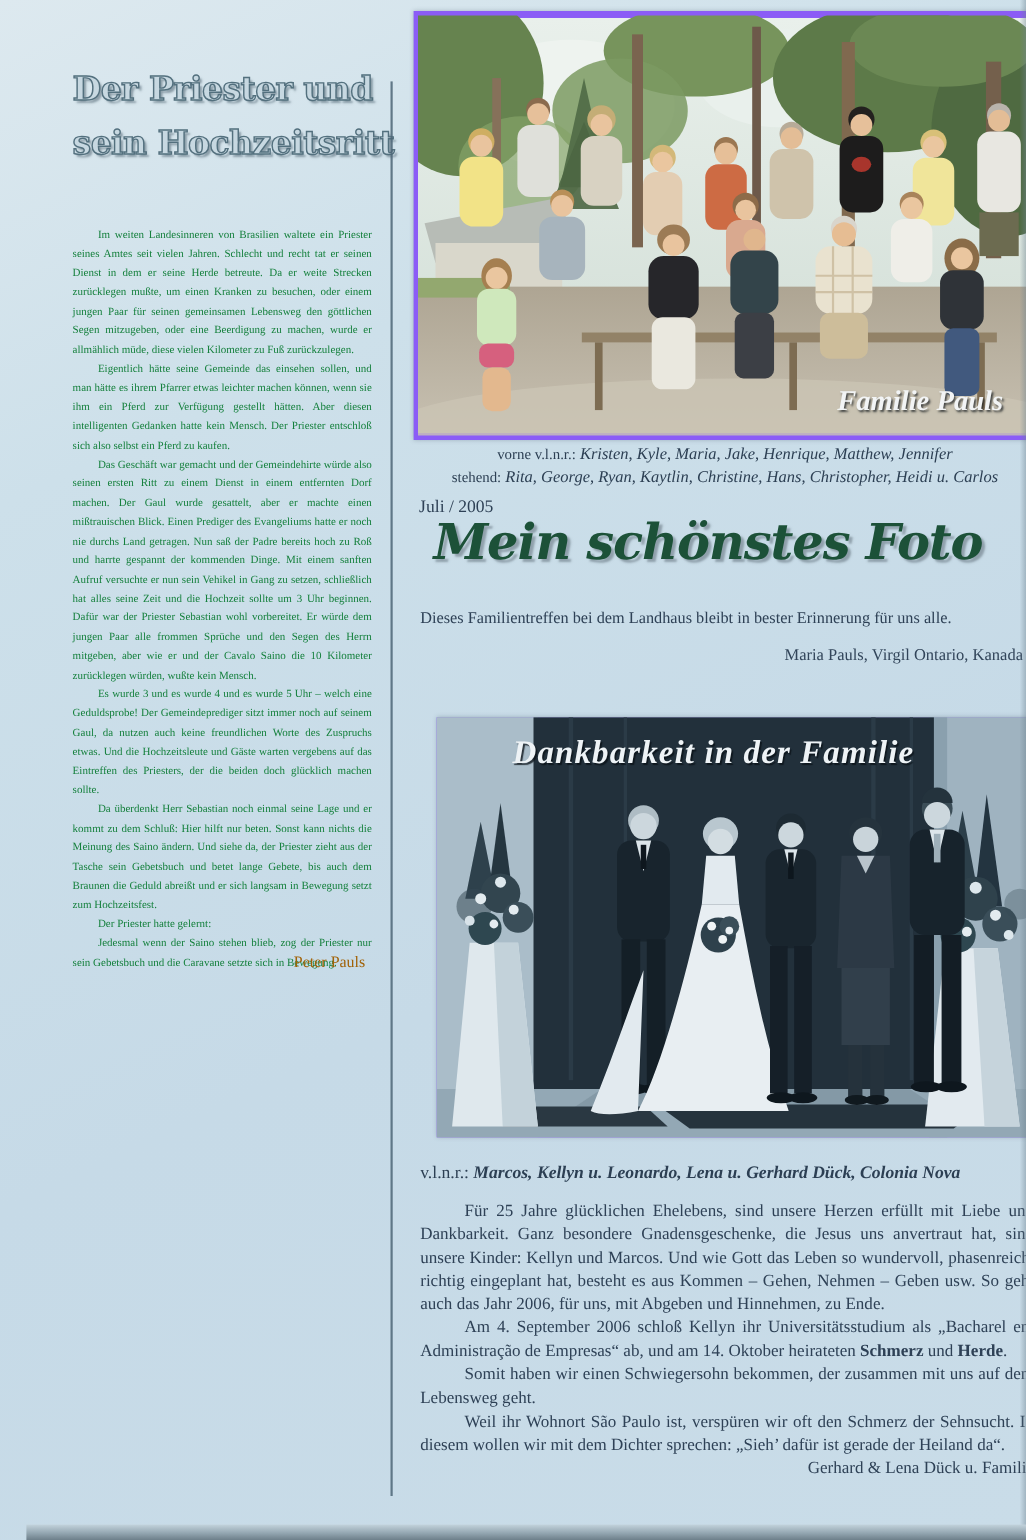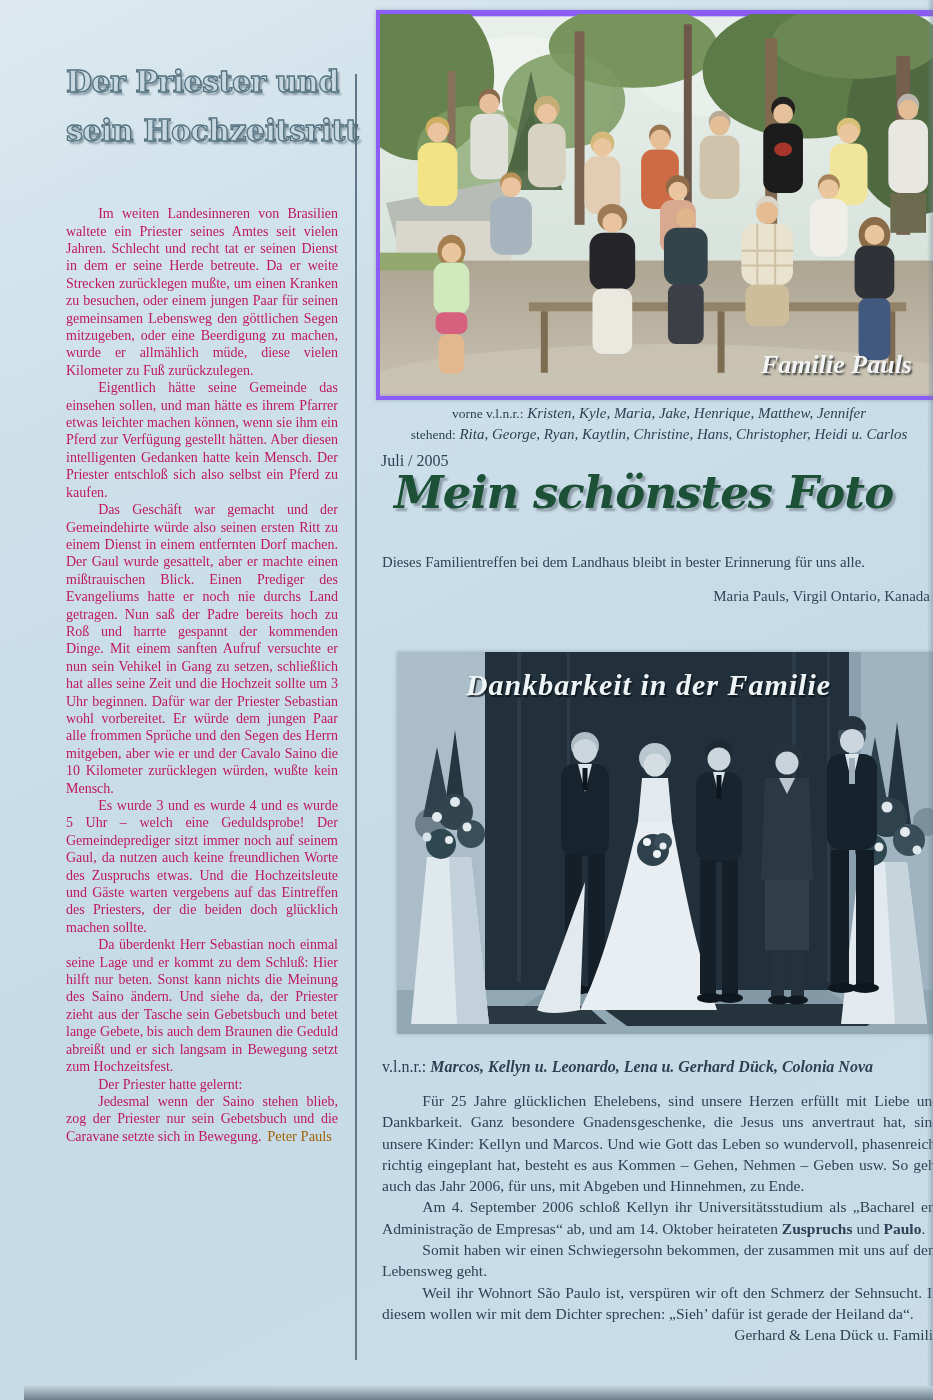--- a/index.html
+++ b/index.html
@@ -14,21 +14,21 @@
   .left-col{position:absolute;left:42px;top:58px;width:272px;}
   .article-title{
     text-align:center;
     font-family:"DejaVu Serif",serif;
     font-weight:700;font-size:30px;line-height:1.62;
     color:#c7d8e1;
     -webkit-text-stroke:1.3px #53707e;
     text-shadow:2.5px 2.5px 2px rgba(63,85,99,.5);
     letter-spacing:-0.5px;white-space:nowrap;
   }
-  .left-body{margin-top:50px;color:#be185d;font-size:14px;line-height:17.4px;text-align:justify;}
+  .left-body{margin-top:50px;color:#15803d;font-size:10px;line-height:17.4px;text-align:justify;}
   .left-body p{margin:0;text-indent:2.3em;}
   .left-sig{margin-top:-17px;text-align:right;padding-right:6px;font-size:14.5px;color:#a16207;}
   .col-divider{position:absolute;left:331px;top:74px;width:2px;height:1286px;background:#4c6575;opacity:.85;}
   
   .photo-frame{position:absolute;background:#8b5cf6;box-shadow:0 0 4px rgba(70,90,105,.35);}
   .photo1{left:352px;top:10px;width:566px;height:390px;padding:4px;box-sizing:border-box;}
   .photo1 svg{width:100%;height:100%;display:block;}
   .photo-overlay-label{
     position:absolute;right:30px;bottom:20px;
     font-style:italic;font-weight:700;font-size:26px;color:#f2f4f5;
@@ -364,21 +364,21 @@
     <div class="photo2-title">Dankbarkeit in der Familie</div>
   </div>
 
   <div class="caption2">
     <span class="cap-label">v.l.n.r.:</span>
     <span class="cap-names">Marcos, Kellyn u. Leonardo, Lena u. Gerhard Dück, Colonia Nova</span>
   </div>
 
   <div class="right-article">
     <p>Für 25 Jahre glücklichen Ehelebens, sind unsere Herzen erfüllt mit Liebe und Dankbarkeit. Ganz besondere Gnadensgeschenke, die Jesus uns anvertraut hat, sind unsere Kinder: Kellyn und Marcos. Und wie Gott das Leben so wundervoll, phasenreich, richtig eingeplant hat, besteht es aus Kommen – Gehen, Nehmen – Geben usw. So geht auch das Jahr 2006, für uns, mit Abgeben und Hinnehmen, zu Ende.</p>
-    <p><span>Am 4. September 2006 schloß Kellyn ihr Universitätsstudium als „Bacharel em Administração de Empresas“ ab, und am 14. Oktober heirateten </span><b>Zuspruchs</b><span> und </span><b>Paulo</b><span>.</span></p>
+    <p><span>Am 4. September 2006 schloß Kellyn ihr Universitätsstudium als „Bacharel em Administração de Empresas“ ab, und am 14. Oktober heirateten </span><b>Schmerz</b><span> und </span><b>Herde</b><span>.</span></p>
     <p>Somit haben wir einen Schwiegersohn bekommen, der zusammen mit uns auf dem Lebensweg geht.</p>
     <p>Weil ihr Wohnort São Paulo ist, verspüren wir oft den Schmerz der Sehnsucht. In diesem wollen wir mit dem Dichter sprechen: „Sieh’ dafür ist gerade der Heiland da“.</p>
     <p class="right-sig">Gerhard &amp; Lena Dück u. Familie</p>
   </div>
 
   <div class="edge-right"></div>
   <div class="edge-bottom"></div>
 </div>
 
 </body></html>

